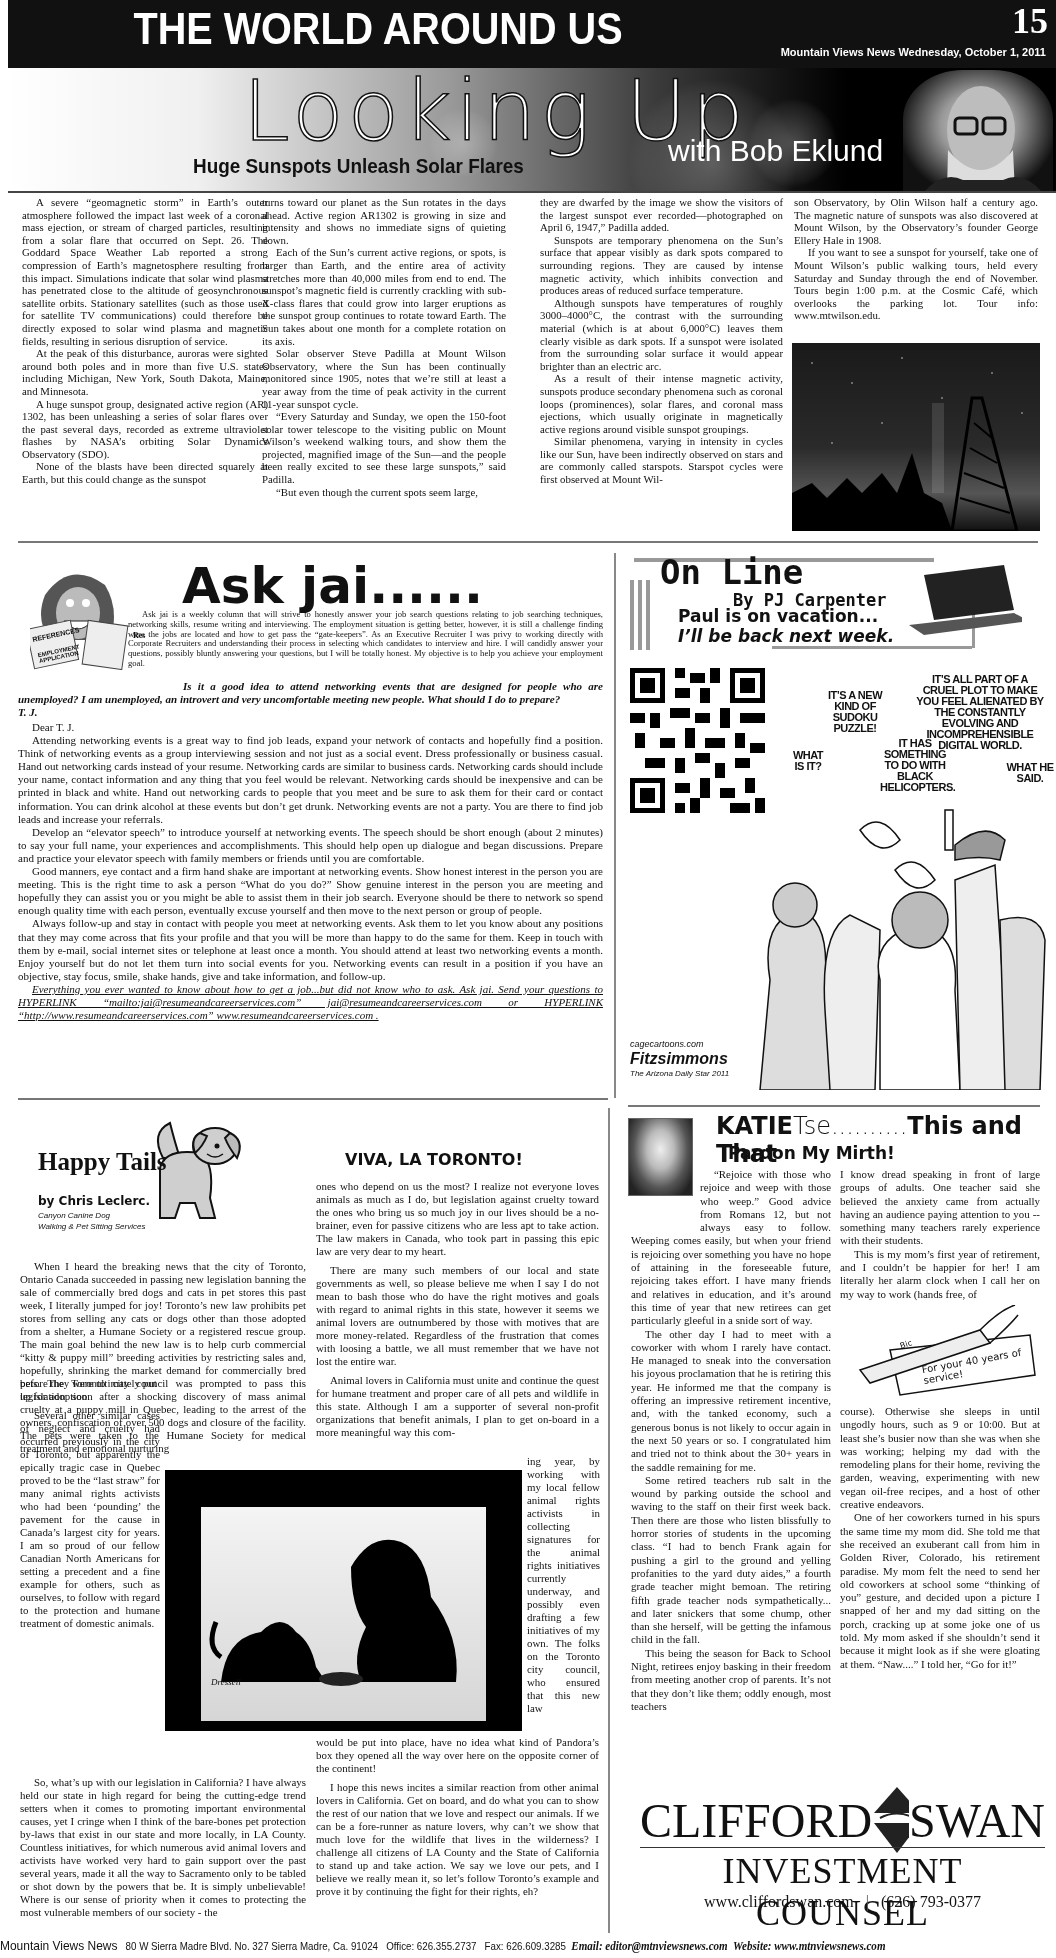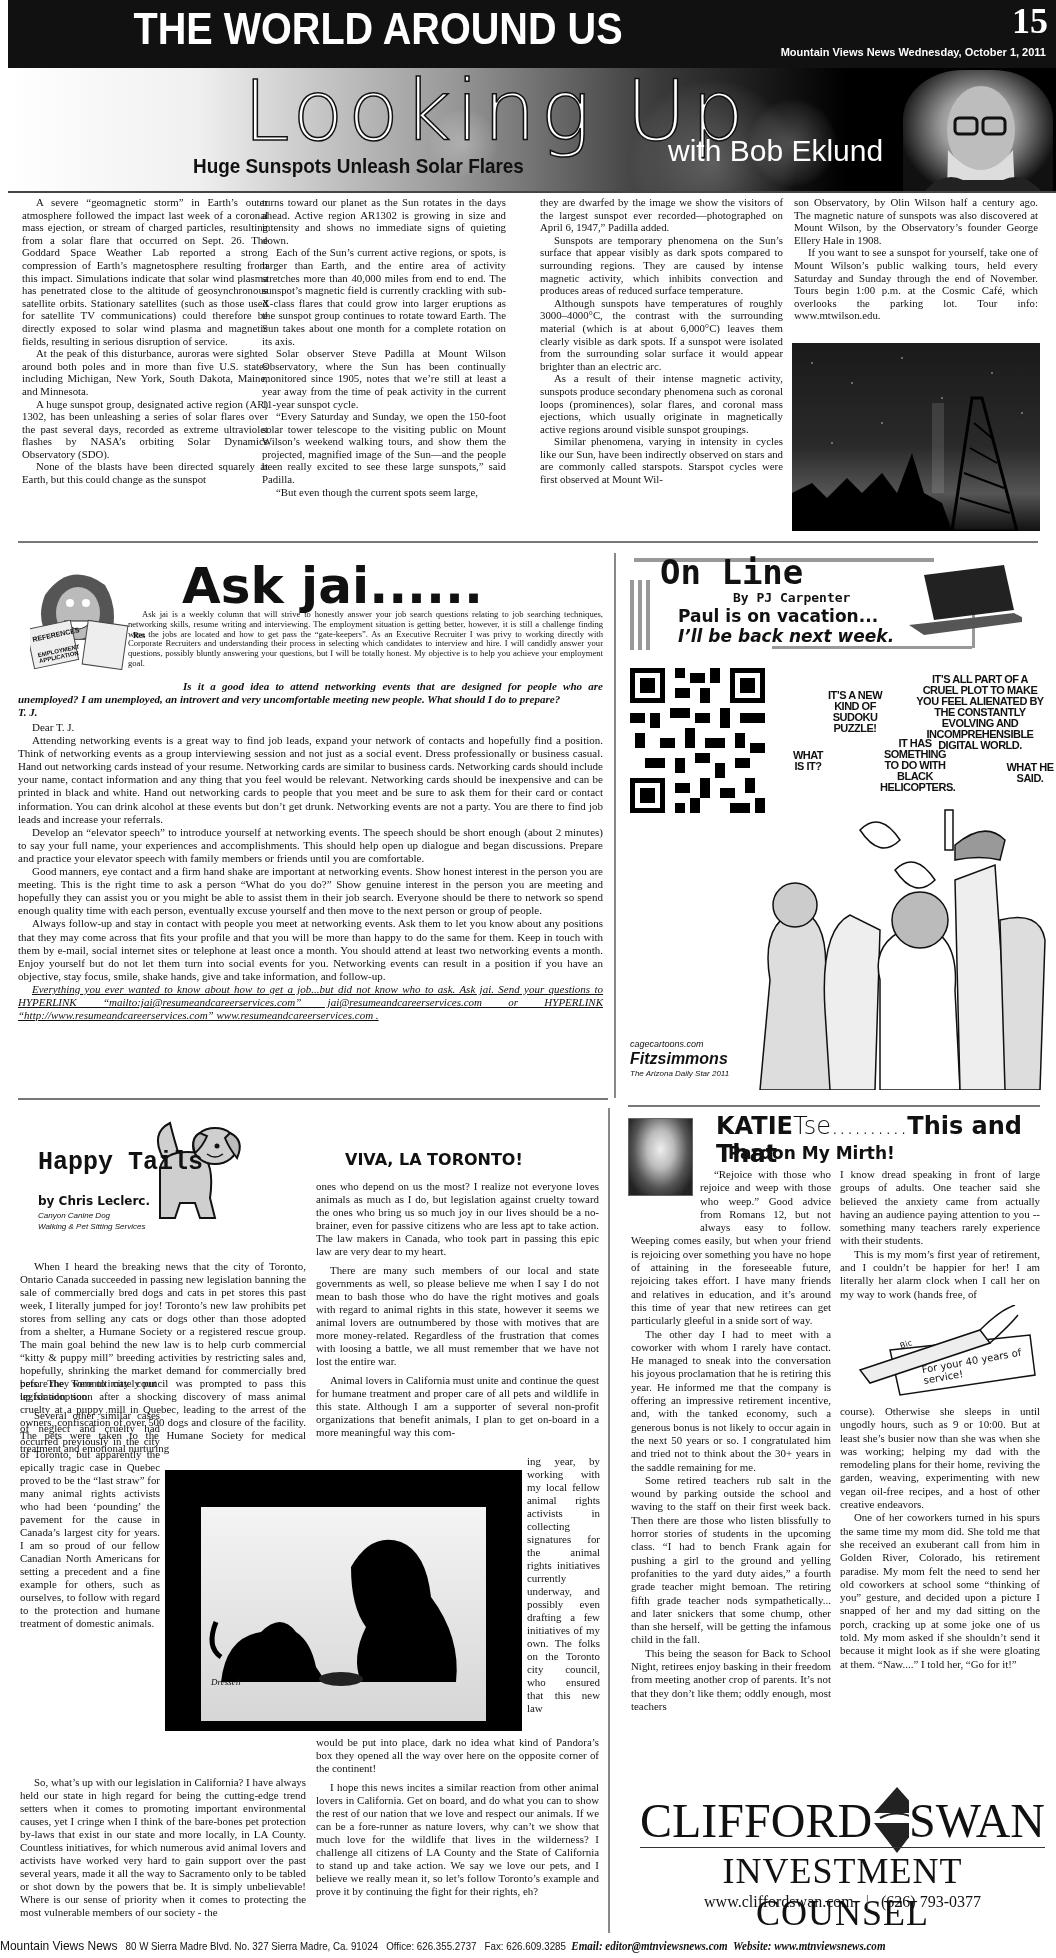--- a/index.html
+++ b/index.html
@@ -26,27 +26,27 @@
 
   
   .askjai-title { left: 182px; top: 557px; font-family: "DejaVu Sans", sans-serif; font-size: 50px; font-weight: bold; color: #111; }
   .askjai-intro { left: 128px; top: 610px; width: 475px; font-size: 8.6px; line-height: 9.8px; }
   .askjai-q { left: 18px; top: 680px; width: 585px; font-size: 11px; line-height: 13px; font-weight: bold; font-style: italic; }
   .cartoon-lady { left: 30px; top: 565px; width: 100px; height: 105px; }
 
   
   .online-box { left: 622px; top: 550px; width: 400px; height: 100px; }
   .online-title { left: 660px; top: 552px; font-family: "DejaVu Sans Mono", monospace; font-size: 34px; font-weight: bold; }
-  .online-by { left: 725px; top: 590px; font-family: "DejaVu Sans Mono", monospace; font-size: 13px; font-weight: bold; padding-left: 8px; }
+  .online-by { left: 725px; top: 590px; font-family: "DejaVu Sans Mono", monospace; font-size: 17px; font-weight: bold; padding-left: 8px; }
   .online-msg1 { left: 678px; top: 606px; font-family: "DejaVu Sans", sans-serif; font-size: 17px; font-weight: bold; }
   .online-msg2 { left: 678px; top: 626px; font-family: "DejaVu Sans", sans-serif; font-size: 17px; font-weight: bold; font-style: italic; }
   .bubble { font-family: "Liberation Sans", sans-serif; font-weight: bold; font-size: 11px; line-height: 11px; text-align: center; text-transform: uppercase; letter-spacing: -0.5px; }
 
   
-  .ht-title { left: 38px; top: 1148px; font-family: Liberation Mono, monospace; font-size: 25px; font-weight: bold; }
+  .ht-title { left: 38px; top: 1148px; font-family: Liberation Serif, serif; font-size: 25px; font-weight: bold; }
   .ht-by { left: 38px; top: 1194px; font-family: "DejaVu Sans", sans-serif; font-size: 12px; font-weight: bold; }
   .ht-org { left: 38px; top: 1210px; font-family: "Liberation Sans", sans-serif; font-size: 8px; font-style: italic; line-height: 11px; }
   .viva-title { left: 345px; top: 1150px; font-family: "DejaVu Sans", sans-serif; font-size: 16px; font-weight: bold; }
 
   
   .katie-photo { left: 628px; top: 1118px; width: 65px; height: 78px; background: radial-gradient(ellipse at 50% 40%, #eee 0%, #bbb 30%, #555 60%, #222 85%); border: 1px solid #666; }
   .katie-title { left: 716px; top: 1112px; font-family: "DejaVu Sans", sans-serif; font-size: 24px; }
   .katie-sub { left: 728px; top: 1143px; font-family: "DejaVu Sans", sans-serif; font-size: 17px; font-weight: bold; }
 
   
@@ -290,21 +290,21 @@
 
 <div class="abs body-text" style="left:316px;top:1180px;width:283px;font-size:10.9px;line-height:13px;">
   <p style="text-indent:0">ones who depend on us the most? I realize not everyone loves animals as much as I do, but legislation against cruelty toward the ones who bring us so much joy in our lives should be a no-brainer, even for passive citizens who are less apt to take action. The law makers in Canada, who took part in passing this epic law are very dear to my heart.</p>
   <p style="margin-top:6px">There are many such members of our local and state governments as well, so please believe me when I say I do not mean to bash those who do have the right motives and goals with regard to animal rights in this state, however it seems we animal lovers are outnumbered by those with motives that are more money-related. Regardless of the frustration that comes with loosing a battle, we all must remember that we have not lost the entire war.</p>
   <p style="margin-top:6px">Animal lovers in California must unite and continue the quest for humane treatment and proper care of all pets and wildlife in this state. Although I am a supporter of several non-profit organizations that benefit animals, I plan to get on-board in a more meaningful way this com-</p>
 </div>
 <div class="abs body-text" style="left:527px;top:1455px;width:73px;font-size:10.9px;line-height:13px;">
   <p style="text-indent:0">ing year, by working with my local fellow animal rights activists in collecting signatures for the animal rights initiatives currently underway, and possibly even drafting a few initiatives of my own. The folks on the Toronto city council, who ensured that this new law</p>
 </div>
 <div class="abs body-text" style="left:316px;top:1736px;width:283px;font-size:10.9px;line-height:13px;">
-  <p style="text-indent:0">would be put into place, dark no idea what kind of Pandora’s box they opened all the way over here on the opposite corner of the continent!</p>
+  <p style="text-indent:0">would be put into place, have no idea what kind of Pandora’s box they opened all the way over here on the opposite corner of the continent!</p>
   <p style="margin-top:6px">I hope this news incites a similar reaction from other animal lovers in California. Get on board, and do what you can to show the rest of our nation that we love and respect our animals. If we can be a fore-runner as nature lovers, why can’t we show that much love for the wildlife that lives in the wilderness? I challenge all citizens of LA County and the State of California to stand up and take action. We say we love our pets, and I believe we really mean it, so let’s follow Toronto’s example and prove it by continuing the fight for their rights, eh?</p>
 </div>
 
 <div class="abs" style="left:165px;top:1470px;width:357px;height:261px;background:#000;">
   <div class="abs" style="left:36px;top:37px;width:285px;height:214px;background:linear-gradient(180deg,#f4f4f4,#d6d6d6);">
     <svg width="285" height="190">
       <path d="M20 175 Q25 130 60 125 Q80 105 95 125 Q110 135 115 160 L125 175 Z" fill="#000"></path>
       <path d="M20 150 Q5 140 15 115" stroke="#000" stroke-width="5" fill="none"></path>
       <path d="M150 60 Q170 25 200 35 Q225 45 230 90 Q260 130 255 175 L160 175 Q150 150 165 120 Q150 100 150 60 Z" fill="#000"></path>
       <ellipse cx="140" cy="172" rx="22" ry="7" fill="#222"></ellipse>

